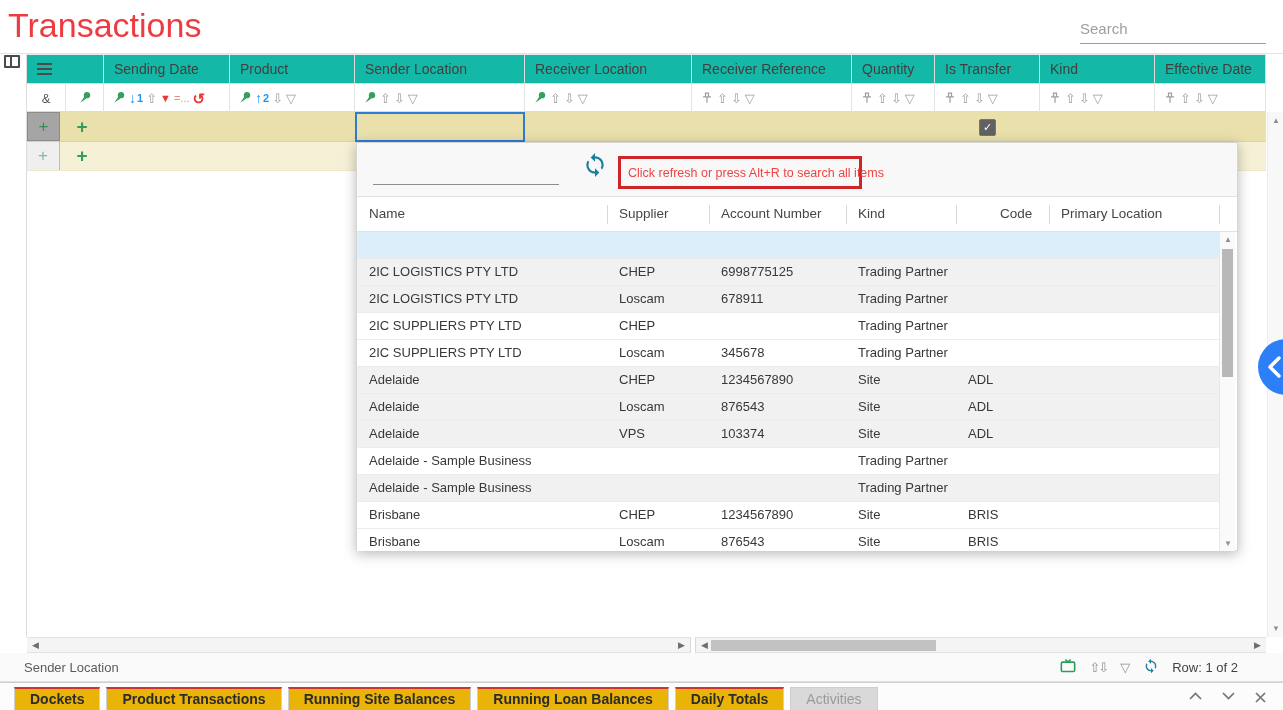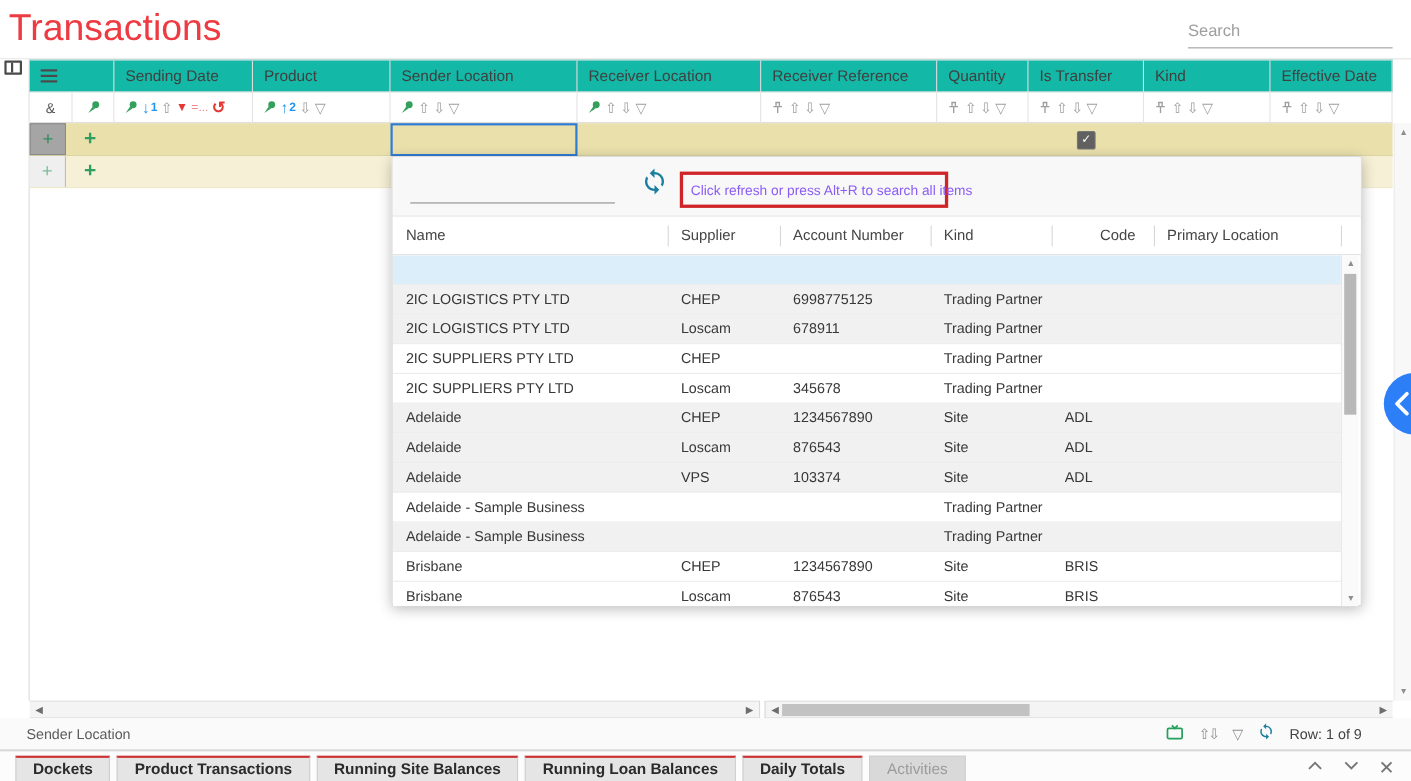--- a/index.html
+++ b/index.html
@@ -70,21 +70,21 @@
            background:#fff; box-shadow:0 3px 12px rgba(0,0,0,0.28);
            border:1px solid #d6d6d6; z-index:10; }
   .popup-search { position:relative; width:100%; height:54px; background:#f8f8f8;
                   border-bottom:1px solid #e2e2e2; }
   .popup-input { position:absolute; left:16px; top:14px; width:186px; height:28px;
                  border:none; border-bottom:1px solid #8d8d8d; background:transparent;
                  outline:none; font-size:14px; }
   .refresh-btn { position:absolute; left:225px; top:9px; width:26px; height:26px; }
   .hint-box { position:absolute; left:261px; top:13px; width:244px; height:33px;
               border:3px solid #cf2428; display:flex; align-items:center;
-              padding-left:7px; font-size:12.5px; color:#8b5cf6; white-space:nowrap; }
+              padding-left:7px; font-size:12.5px; color:#ef4444; white-space:nowrap; }
   .popup-thead { position:relative; width:100%; height:35px; background:#fff;
                  border-bottom:1px solid #e2e2e2; }
   .pcol { position:absolute; top:0; height:35px; line-height:34px; font-size:13.5px;
           color:#454545; padding-left:12px; white-space:nowrap; overflow:hidden; }
   .pcol-sep { position:absolute; top:8px; width:1px; height:19px; background:#d8d8d8; }
   .popup-body { position:relative; width:100%; height:319px; overflow:hidden; }
   .prow { position:relative; width:862px; height:27px; border-bottom:1px solid #ececec; }
   .prow.shade-gray { background:#f1f1f1; }
   .prow.shade-white { background:#fff; }
   .prow.shade-selected { background:#ddeefb; }
@@ -120,21 +120,21 @@
   .status-icons { position:absolute; right:45px; top:0; height:29px; display:flex;
                   align-items:center; gap:13px; }
   .status-row-info { font-size:13px; color:#424242; }
   .icon-updown { color:#8f8f8f; font-size:13px; letter-spacing:-2px; }
   .icon-funnel-sb { color:#8f8f8f; font-size:13px; }
 
   
   .tabbar { position:absolute; left:0; top:682px; width:1283px; height:28px;
             background:#fcfcfc; border-top:1px solid #cfcfcf; }
   .tabs { position:absolute; left:14px; top:4px; display:flex; gap:6px; }
-  .tab { height:24px; padding:0 15px; background:#e5e5e5; border:1px solid #cfcfcf;
+  .tab { height:24px; padding:0 15px; background:#eab308; border:1px solid #cfcfcf;
          border-top:2px solid #cc3434; border-bottom:none; font-size:14px;
          font-weight:bold; color:#2b2b2b; line-height:21px; cursor:default; white-space:nowrap; }
   .tab.disabled { background:#d9d9d9; border-top:1px solid #cfcfcf; color:#9b9b9b;
                   font-weight:normal; line-height:22px; }
   .win-controls { position:absolute; right:16px; top:8px; display:flex; gap:18px; }
   .win-controls svg { display:block; }
 </style>
 </head>
 <body>
 
@@ -426,21 +426,21 @@
           <path d="M8 2l4 4 4-4"></path>
         </svg>
       </span>
       <span class="icon-updown">⇧⇩</span>
       <span class="icon-funnel-sb">▽</span>
       <span>
         <svg viewBox="0 0 24 24" width="16" height="16" fill="#1c7f9e">
           <path d="M12 4V1L8 5l4 4V6c3.31 0 6 2.69 6 6 0 1.01-.25 1.97-.7 2.8l1.46 1.46A7.93 7.93 0 0 0 20 12c0-4.42-3.58-8-8-8zm0 14c-3.31 0-6-2.69-6-6 0-1.01.25-1.97.7-2.8L5.24 7.74A7.93 7.93 0 0 0 4 12c0 4.42 3.58 8 8 8v3l4-4-4-4v3z"></path>
         </svg>
       </span>
-      <span class="status-row-info">Row: 1 of 9</span>
+      <span class="status-row-info">Row: 1 of 2</span>
     </div>
   </div>
 
   <div class="tabbar">
     <div class="tabs" id="tabs">
         <div class="tab">Dockets</div>
         <div class="tab">Product Transactions</div>
         <div class="tab">Running Site Balances</div>
         <div class="tab">Running Loan Balances</div>
         <div class="tab">Daily Totals</div>

